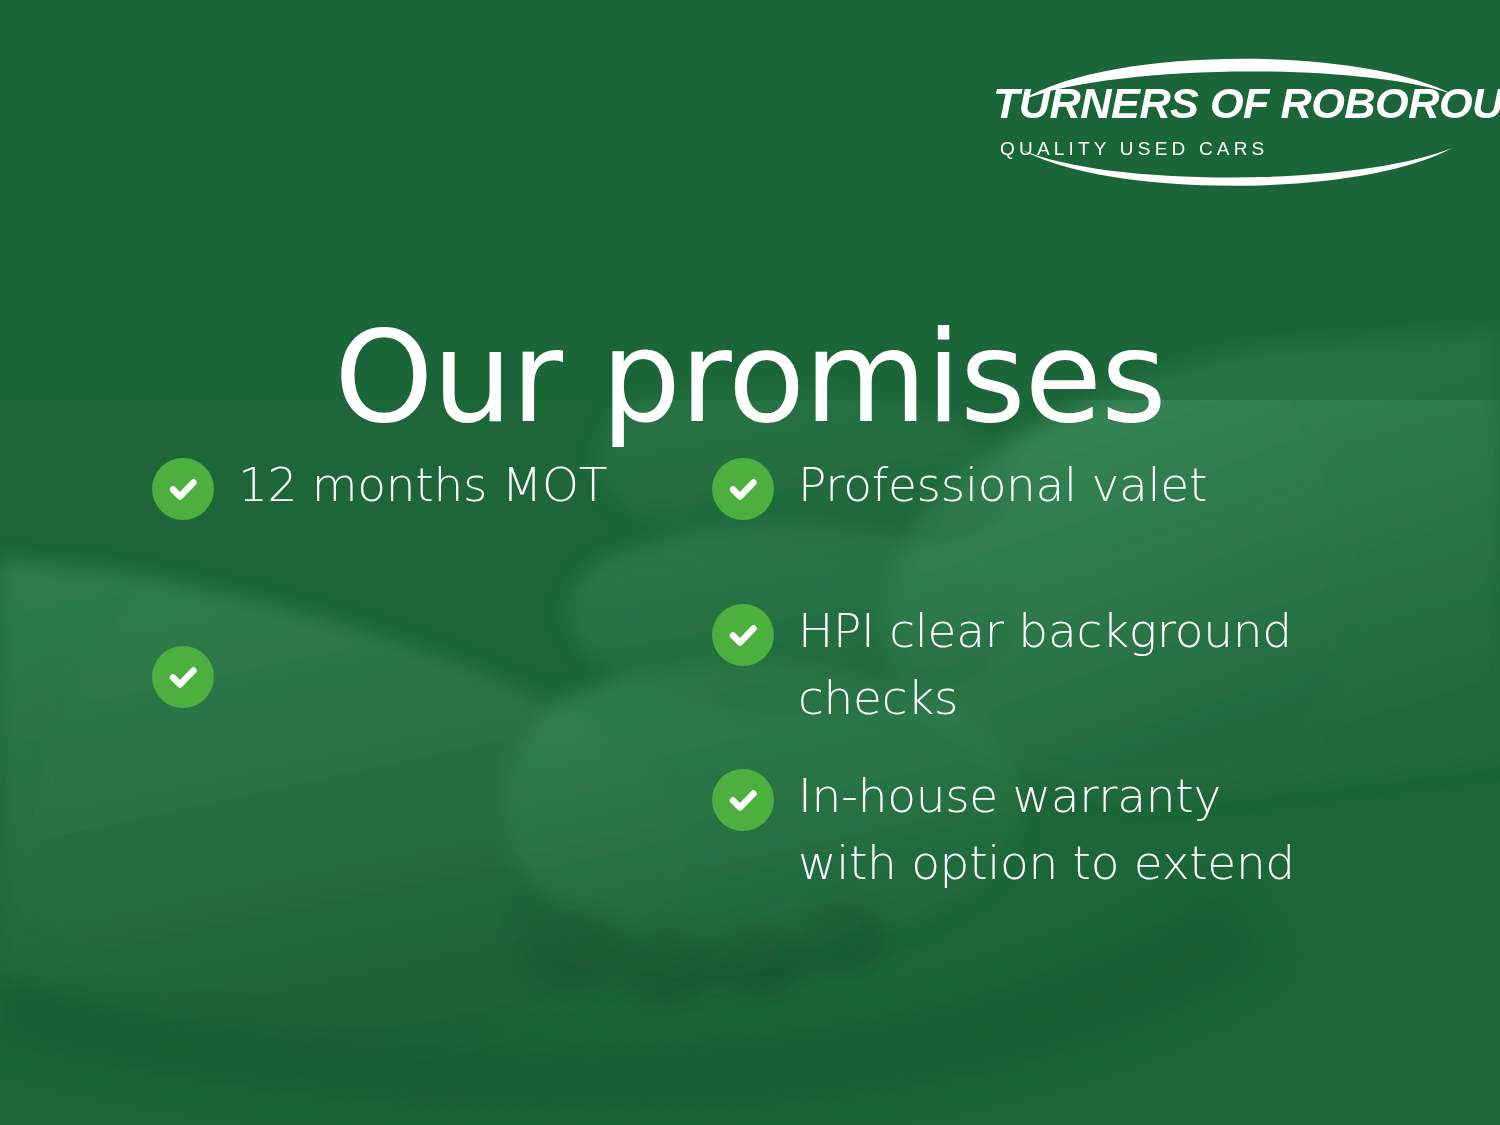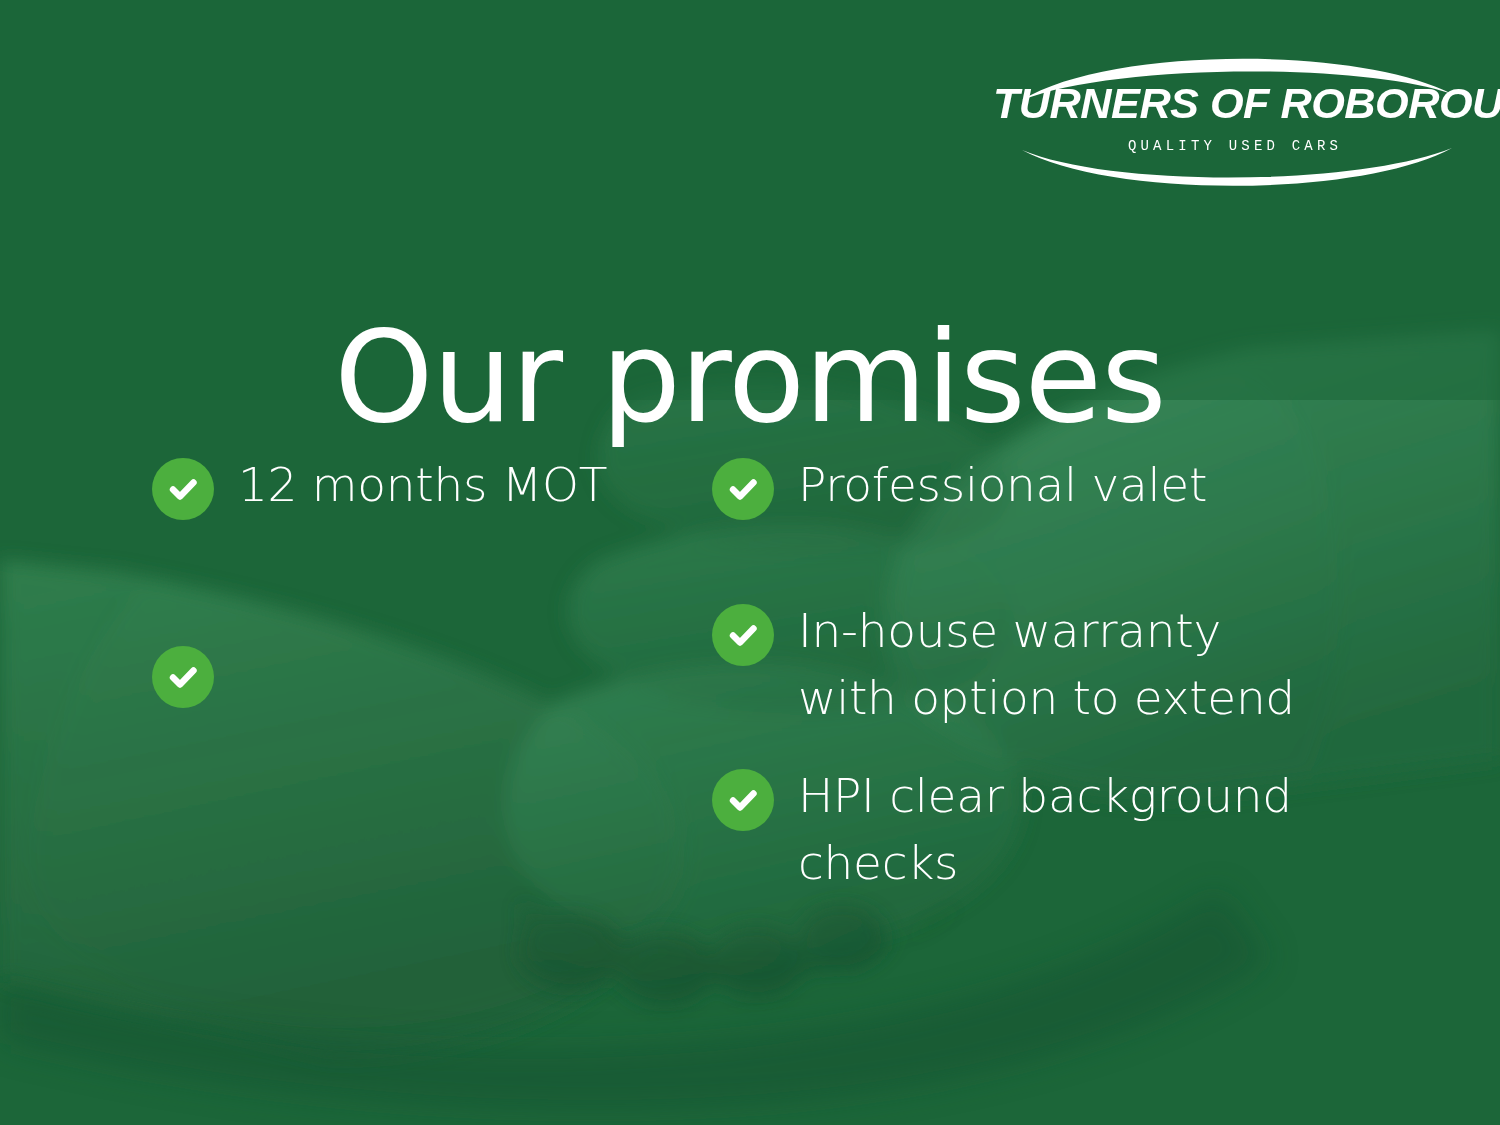--- a/index.html
+++ b/index.html
@@ -46,25 +46,24 @@
     font-style: italic;
     font-size: 42px;
     letter-spacing: -0.5px;
     white-space: nowrap;
     transform: scaleX(1.03);
   }
   #logo-tagline {
     position: absolute;
     left: 0; right: 0;
     top: 100px;
-    text-align: center;
-    color: #ffffff;
-    font-family: Liberation Mono, monospace;
+    color: #ffffff;
+    font-family: Liberation Sans, sans-serif;
     font-weight: normal;
-    font-size: 14px;
+    font-size: 19px;
     letter-spacing: 4.2px;
     white-space: nowrap;
   }
 
   
   #headline {
     position: absolute;
     left: 0;
     right: 0;
     top: 228px;
@@ -246,29 +245,29 @@
         </span>
         <span class="promise-text">Professional valet</span>
       </div>
 
       <div class="promise">
         <span class="badge" style="background: rgb(76, 175, 62);">
           <svg width="36" height="36" viewBox="0 0 36 36" aria-hidden="true">
             <path d="M8 18.5 L15 25.5 L28.5 11.5" fill="none" stroke="#ffffff" stroke-width="6.4" stroke-linecap="round" stroke-linejoin="round"></path>
           </svg>
         </span>
+        <span class="promise-text">HPI clear background checks</span>
+      </div>
+
+      <div class="promise">
+        <span class="badge" style="background: rgb(76, 175, 62);">
+          <svg width="36" height="36" viewBox="0 0 36 36" aria-hidden="true">
+            <path d="M8 18.5 L15 25.5 L28.5 11.5" fill="none" stroke="#ffffff" stroke-width="6.4" stroke-linecap="round" stroke-linejoin="round"></path>
+          </svg>
+        </span>
         <span class="promise-text">In-house warranty with option to extend</span>
       </div>
 
-      <div class="promise">
-        <span class="badge" style="background: rgb(76, 175, 62);">
-          <svg width="36" height="36" viewBox="0 0 36 36" aria-hidden="true">
-            <path d="M8 18.5 L15 25.5 L28.5 11.5" fill="none" stroke="#ffffff" stroke-width="6.4" stroke-linecap="round" stroke-linejoin="round"></path>
-          </svg>
-        </span>
-        <span class="promise-text">HPI clear background checks</span>
-      </div>
-
     </div>
 
   </div>
 
 </div>
 
 </body></html>

